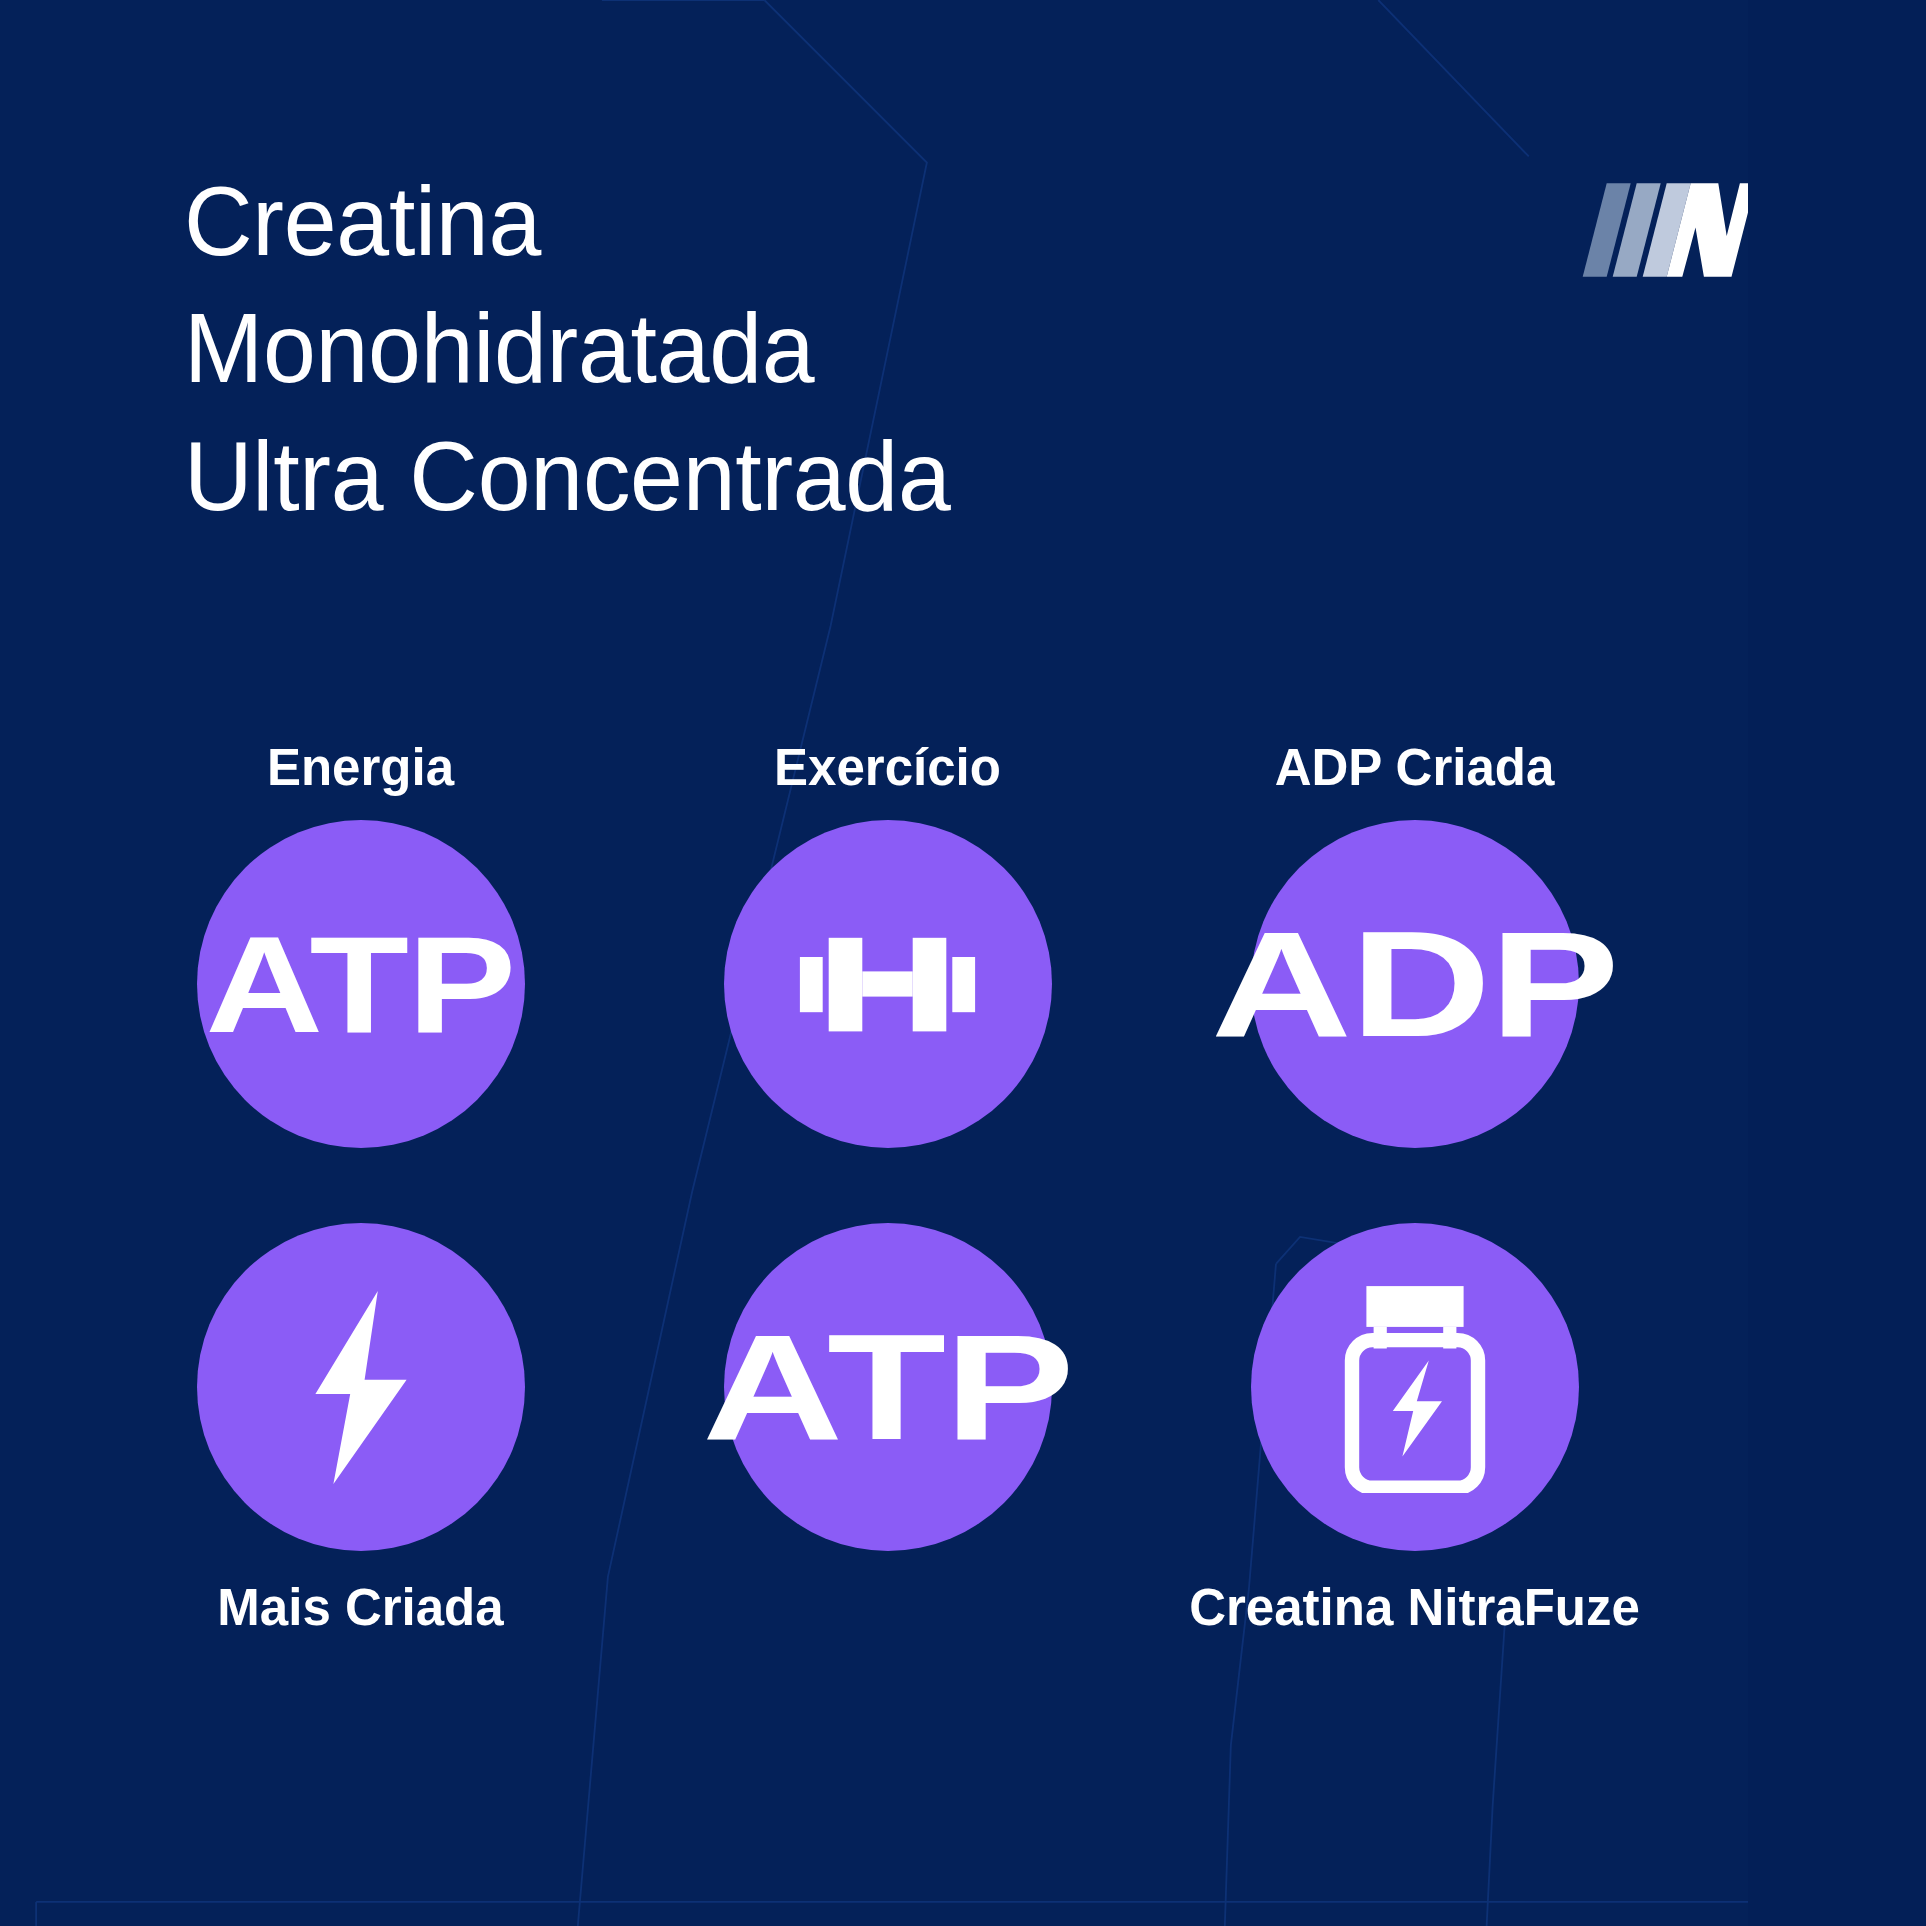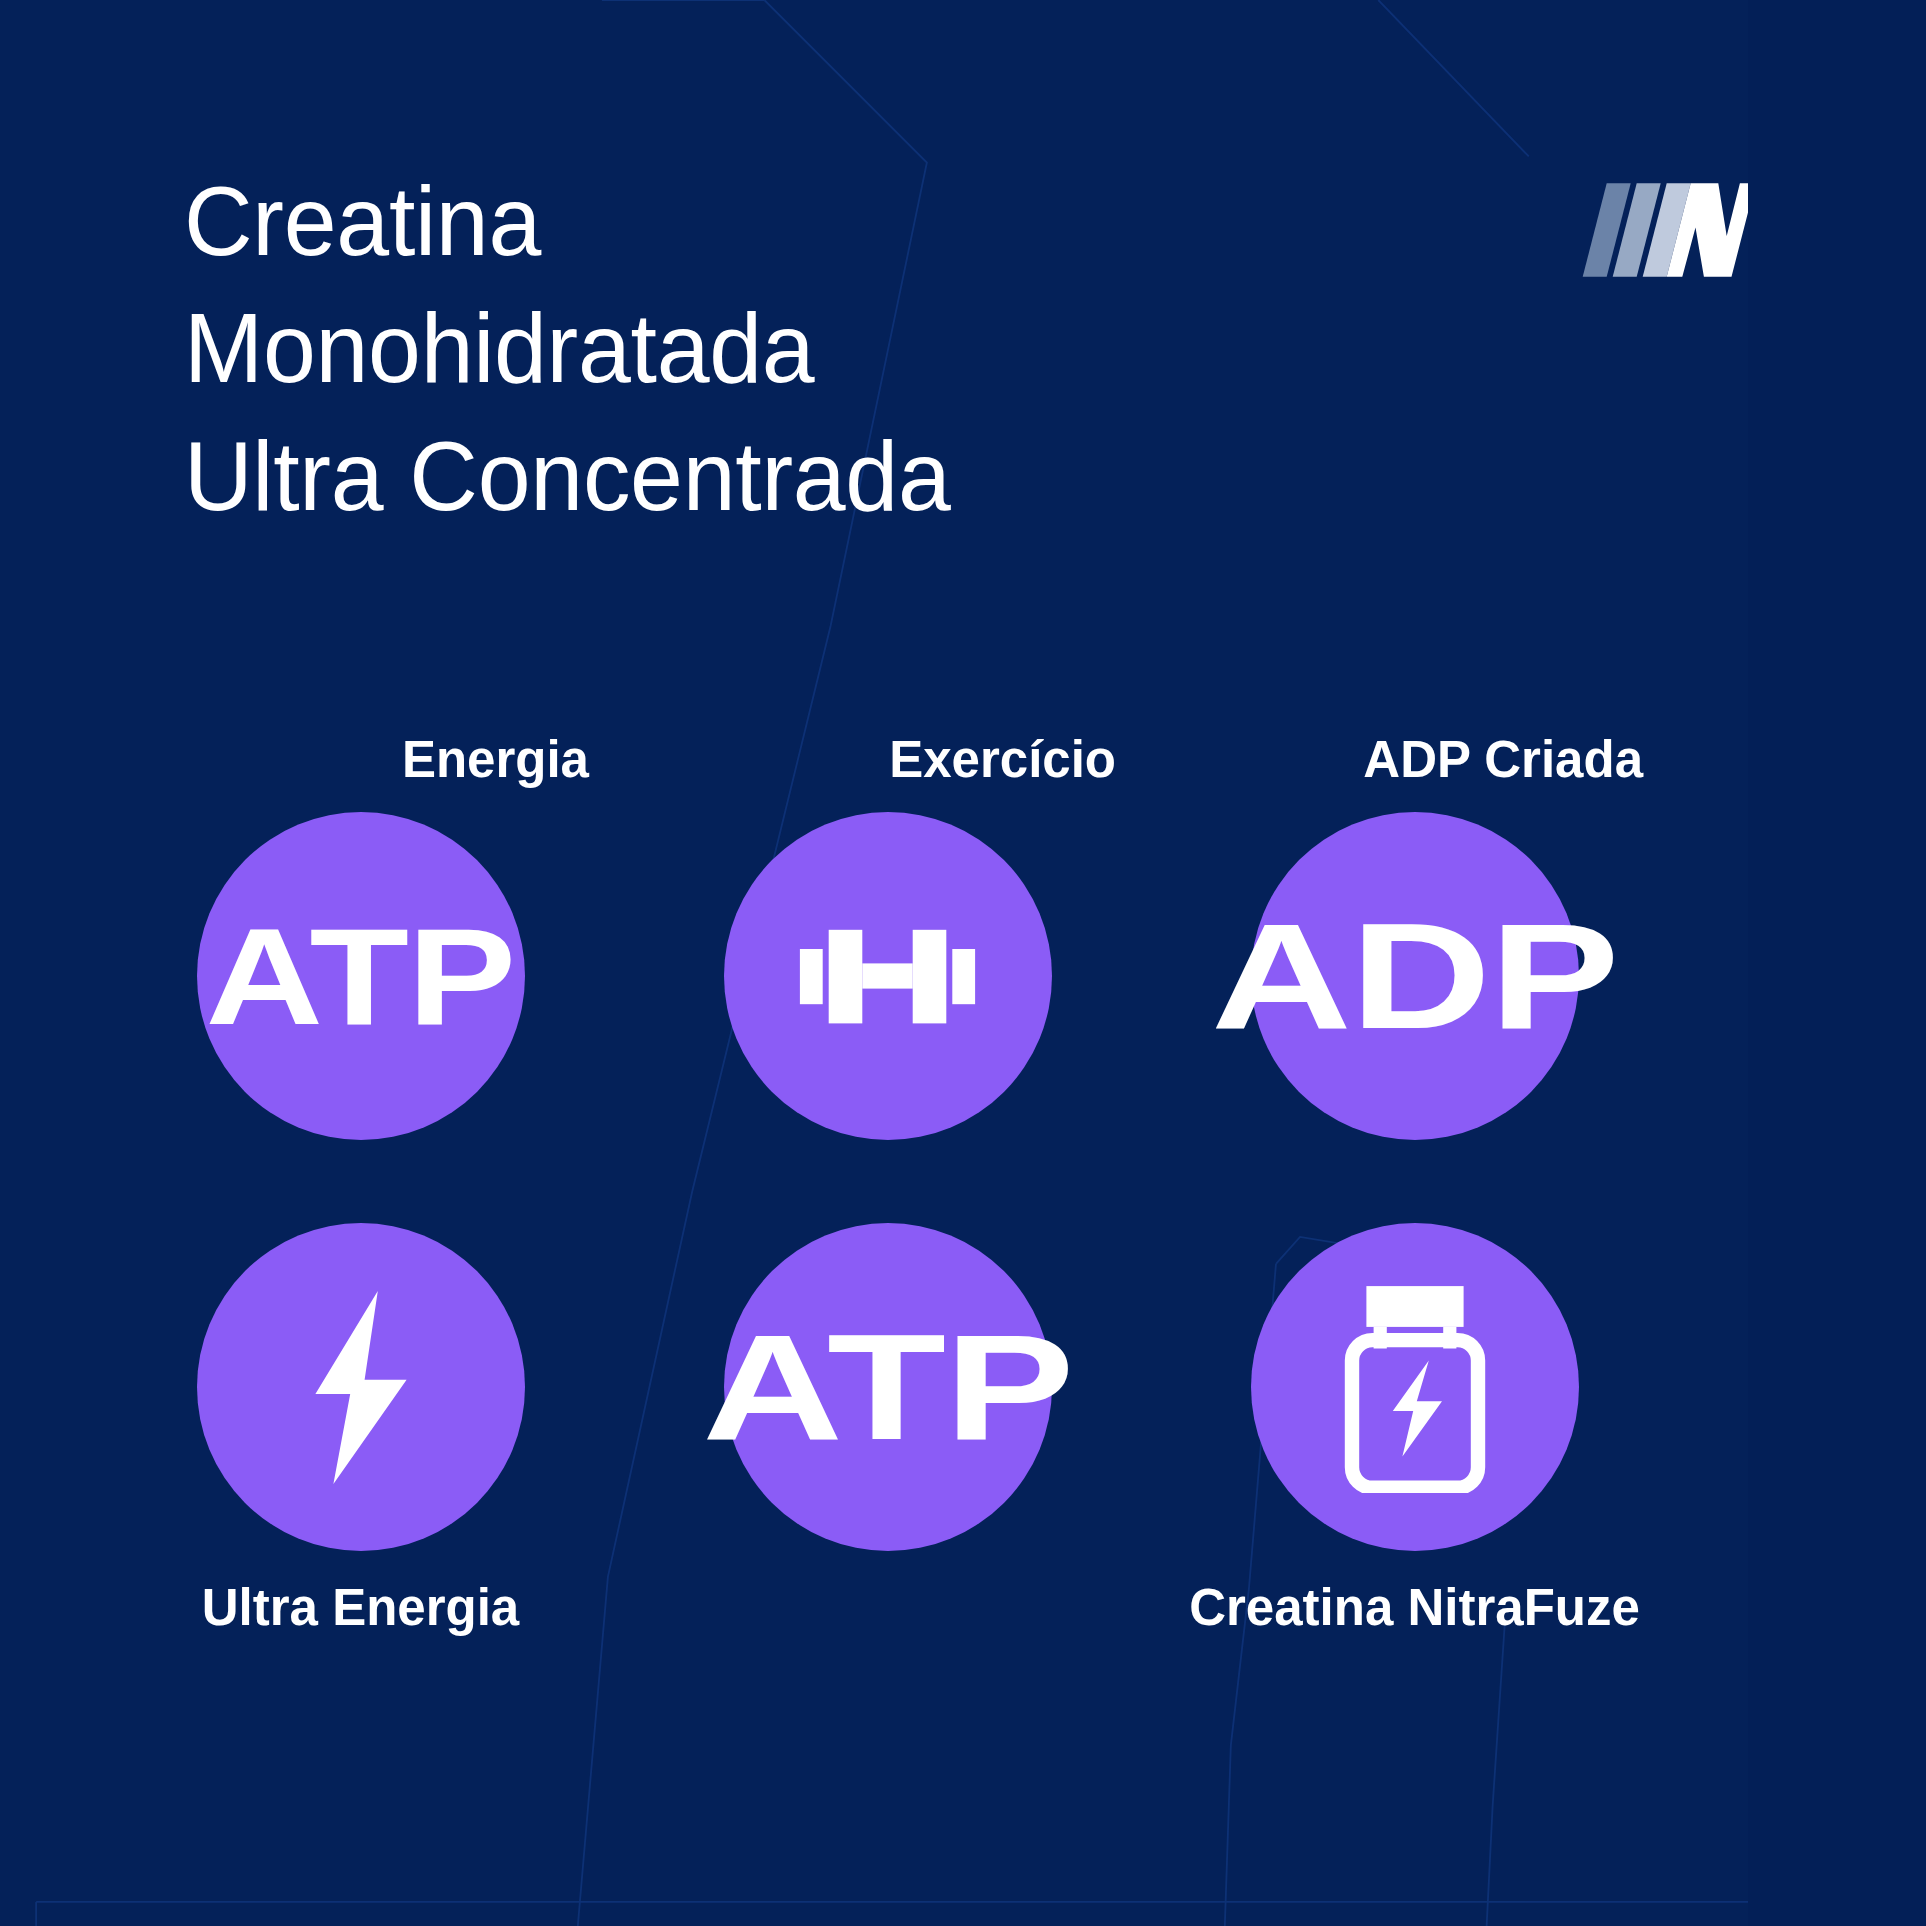--- a/index.html
+++ b/index.html
@@ -112,21 +112,21 @@
   
   .row1 .cell-label { margin-bottom:26.5px; }
   
   .row2 .cell-label { margin-top:31px; }
 
   
   .col1 { left:132px; }
   .col2 { left:659px; }
   .col3 { left:1186px; }
 
-  .row1 { top:12px;text-align:right; }
+  .row1 { top:20px; }
   .row2 { top:501px; }
 </style>
 </head>
 <body>
 
 <div class="poster">
 
   <svg class="bg-lines" viewBox="0 0 3200 3200" xmlns="http://www.w3.org/2000/svg" aria-hidden="true">
     <g stroke="#0e3277" stroke-width="3" fill="none" opacity="0.95">
       <path d="M1270 0 L1540 270 L1380 1040 L1150 1980 L1010 2620 L960 3200"></path>
@@ -185,21 +185,21 @@
         </svg>
       </div>
     </div>
 
     <div class="cell row2 col1">
       <div class="circle">
         <svg width="120" height="199" viewBox="0 0 200 330" xmlns="http://www.w3.org/2000/svg">
           <polygon points="128,4 24,176 82,176 54,326 176,152 106,152" fill="#ffffff"></polygon>
         </svg>
       </div>
-      <div class="cell-label">Ultra Energia</div>
+      <div class="cell-label">Mais Criada</div>
     </div>
 
     <div class="cell row2 col2">
       <div class="circle">
         <span class="circle-text wide">ATP</span>
       </div>
     </div>
 
     <div class="cell row2 col3">
       <div class="circle">

